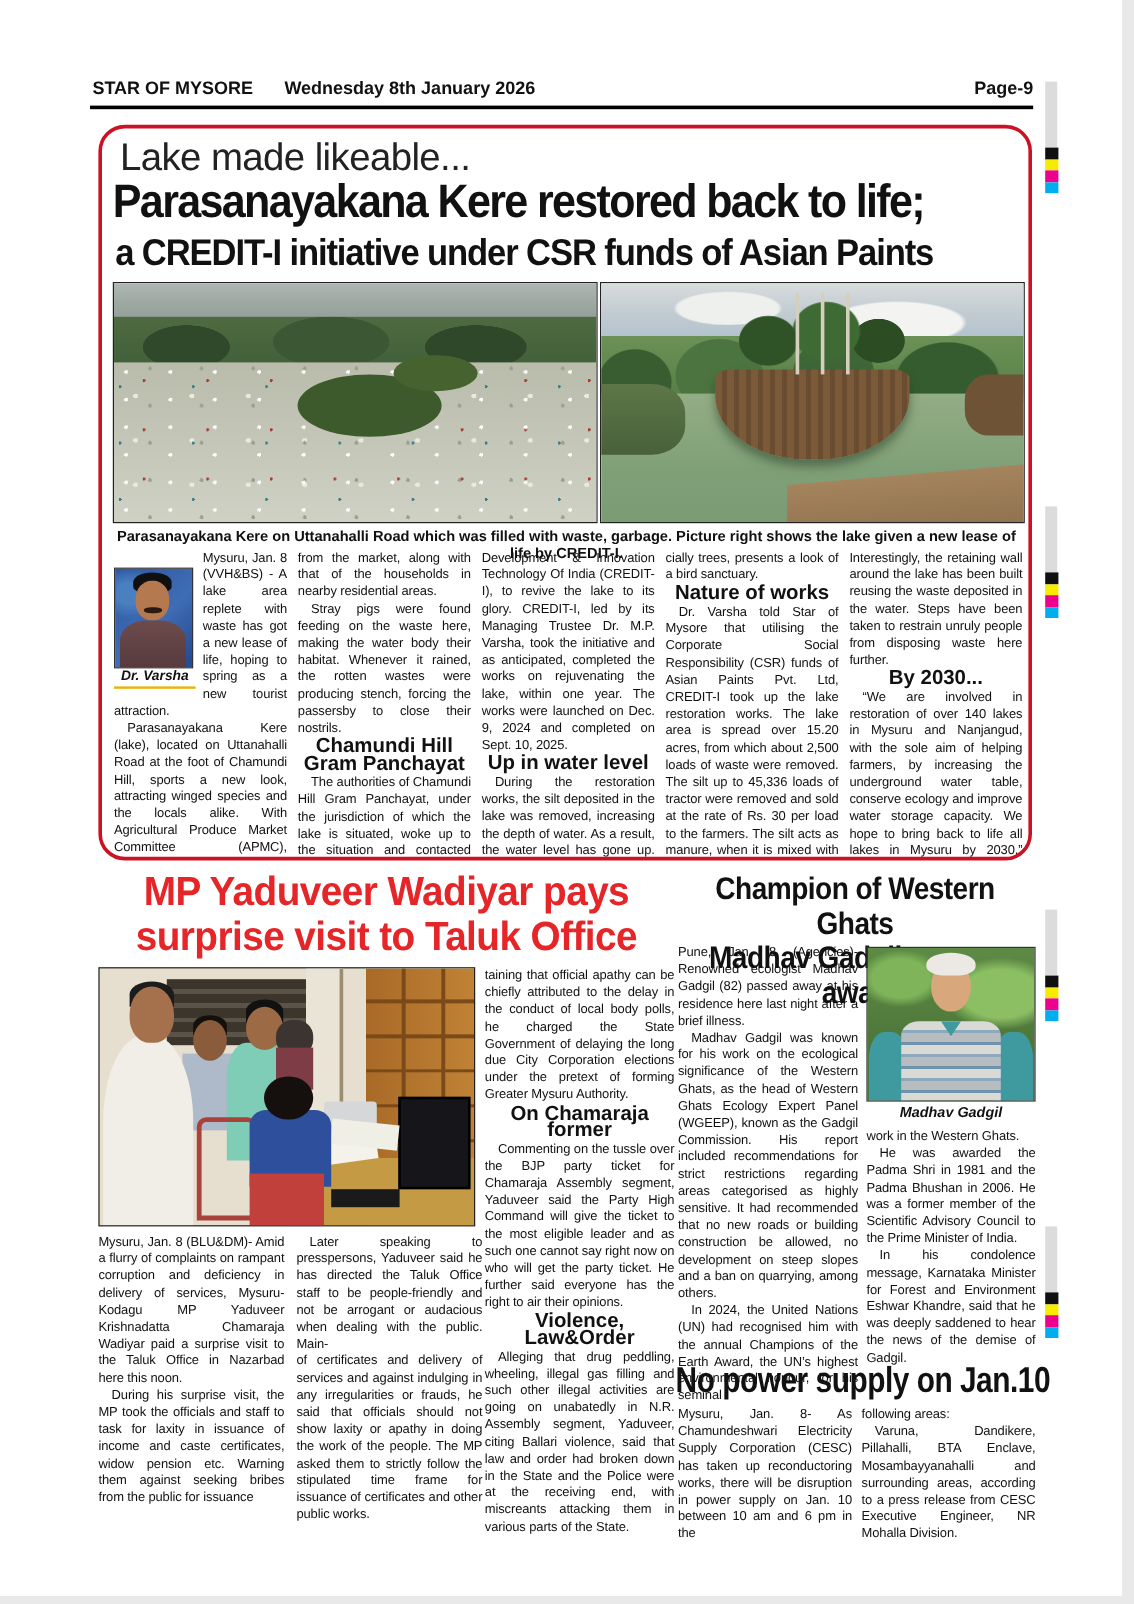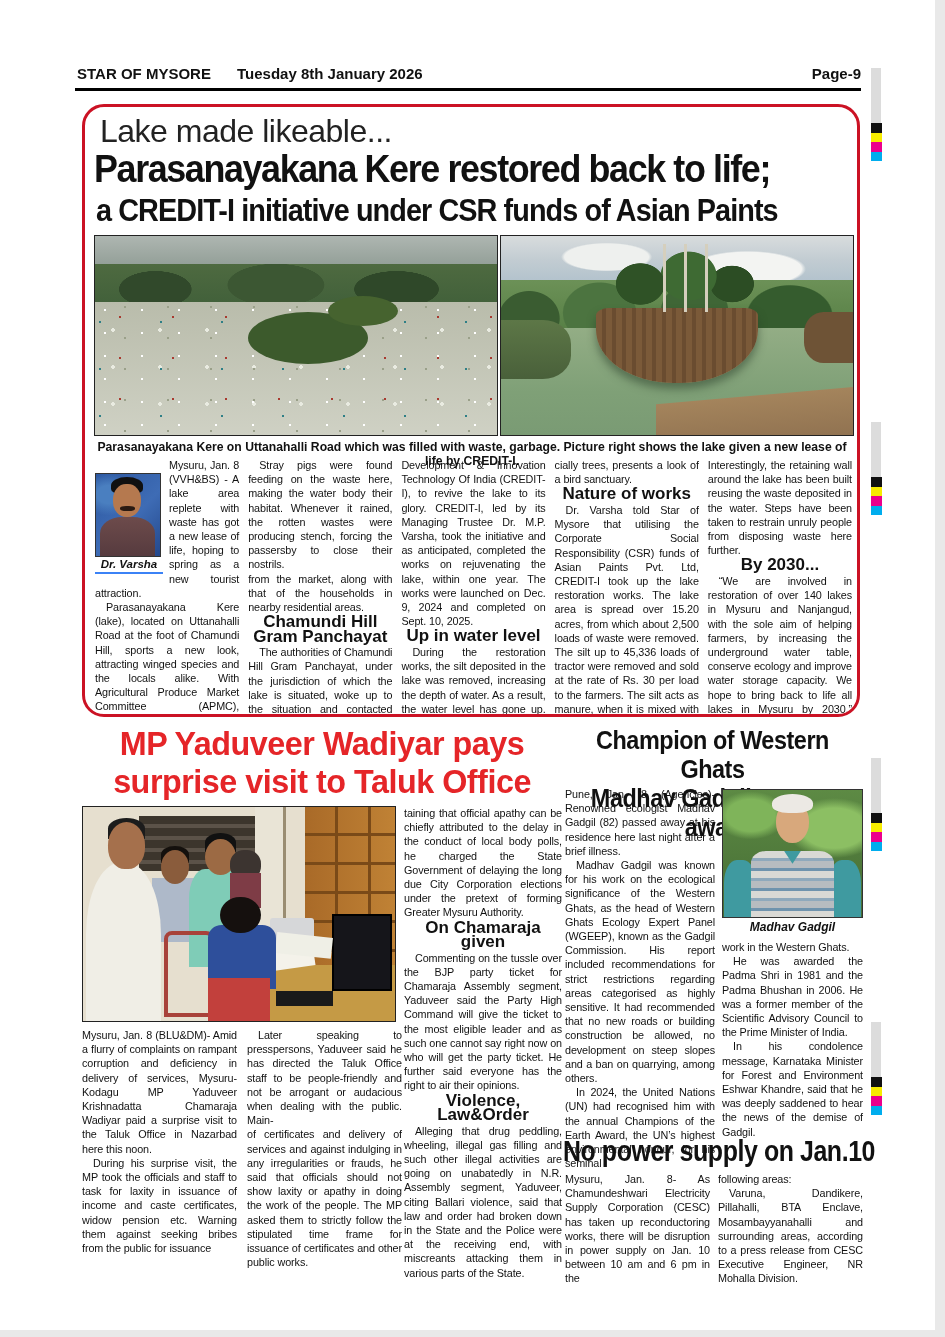--- a/index.html
+++ b/index.html
@@ -88,21 +88,21 @@
   .varsha{float:left;width:68px;margin:15px 6px 2px 0;}
   .vphoto{position:relative;width:66px;height:84px;border:1.5px solid #333;box-sizing:border-box;overflow:hidden;
      background:radial-gradient(40px 30px at 20% 25%,#4a7fc0 30%,transparent 70%),
                 linear-gradient(135deg,#2c57a0,#3e6cb5 55%,#24488c);}
   .vphoto>div{position:absolute;}
   .vhair{left:24%;top:4%;width:50%;height:20%;background:#101010;border-radius:50% 50% 30% 30%;}
   .vface{left:27%;top:12%;width:44%;height:40%;background:#b5794f;border-radius:46%;}
   .vmust{left:37%;top:39%;width:24%;height:6%;background:#2a1a12;border-radius:40%;}
   .vbody{left:6%;top:52%;width:86%;height:50%;background:linear-gradient(180deg,#6d4b4b,#553a3e);border-radius:40% 40% 0 0;}
   .vcap{font-style:italic;font-weight:bold;font-size:11.5px;text-align:center;
-        border-bottom:2px solid #3b82f6;padding:1px 0 2px;}
+        border-bottom:2px solid #eab308;padding:1px 0 2px;}
 
   
   .mphead{position:absolute;left:82px;top:724px;width:480px;text-align:center;color:#e52528;
           font-weight:bold;font-size:34px;line-height:38px;letter-spacing:-0.5px;transform:scaleX(.95);transform-origin:50% 0;}
   .mpphoto{left:82px;top:806px;width:314px;height:216px;background:#e6dfcf;}
   .mpphoto>div{position:absolute;}
   .shelves{left:18%;top:4%;width:37%;height:26%;background:repeating-linear-gradient(180deg,#3c352c 0 8px,#5b5248 8px 12px);}
   .mwindow{right:0;top:0;width:29%;height:100%;background:
      repeating-linear-gradient(180deg,transparent 0 26px,#7a4a18 26px 29px),
      repeating-linear-gradient(90deg,transparent 0 30px,#7a4a18 30px 33px),
@@ -159,21 +159,21 @@
   .pwrcols{position:absolute;left:565px;top:1172px;width:298px;display:flex;gap:8px;}
   .pwrcols .col{flex:1;min-width:0;}
 </style>
 </head>
 <body>
 
 <div class="sheet">
 
   <div class="hdr">
     <span class="paper">STAR OF MYSORE</span>
-    <span class="date">Tuesday 8th January 2026</span>
+    <span class="date">Wednesday 8th January 2026</span>
     <span class="pageno">Page-9</span>
   </div>
 
   <div class="cbar" style="top:68px">
     <div class="g"></div>
     <div class="sq k"></div>
     <div class="sq y"></div>
     <div class="sq m"></div>
     <div class="sq c"></div>
   </div>
@@ -238,22 +238,22 @@
             <div class="vbody"></div>
           </div>
           <div class="vcap">Dr. Varsha</div>
         </div>
         <div>
             <p class="para ni">Mysuru, Jan. 8 (VVH&amp;BS) - A lake area replete with waste has got a new lease of life, hoping to spring as a new tourist attraction.</p>
             <p class="para">Parasanayakana Kere (lake), located on Uttanahalli Road at the foot of Chamundi Hill, sports a new look, attracting winged species and the locals alike. With Agricultural Produce Market Committee (APMC), Bandipalya nearby, the water body had almost covered with waste generated</p>
           </div>
       </div>
       <div class="col">
+          <p class="para ni">from the market, along with that of the households in nearby residential areas.</p>
           <p class="para">Stray pigs were found feeding on the waste here, making the water body their habitat. Whenever it rained, the rotten wastes were producing stench, forcing the passersby to close their nostrils.</p>
-          <p class="para ni">from the market, along with that of the households in nearby residential areas.</p>
           <div class="subhead">Chamundi Hill Gram Panchayat</div>
           <p class="para">The authorities of Chamundi Hill Gram Panchayat, under the jurisdiction of which the lake is situated, woke up to the situation and contacted Centre For Rural Education</p>
         </div>
       <div class="col">
           <p class="para ni">Development &amp; Innovation Technology Of India (CREDIT-I), to revive the lake to its glory. CREDIT-I, led by its Managing Trustee Dr. M.P. Varsha, took the initiative and as anticipated, completed the works on rejuvenating the lake, within one year. The works were launched on Dec. 9, 2024 and completed on Sept. 10, 2025.</p>
           <div class="subhead">Up in water level</div>
           <p class="para">During the restoration works, the silt deposited in the lake was removed, increasing the depth of water. As a result, the water level has gone up. The vegetation around, espe-</p>
         </div>
       <div class="col">
           <p class="para ni">cially trees, presents a look of a bird sanctuary.</p>
@@ -305,21 +305,21 @@
         <p class="para ni">Mysuru, Jan. 8 (BLU&amp;DM)- Amid a flurry of complaints on rampant corruption and deficiency in delivery of services, Mysuru-Kodagu MP Yaduveer Krishnadatta Chamaraja Wadiyar paid a surprise visit to the Taluk Office in Nazarbad here this noon.</p>
         <p class="para">During his surprise visit, the MP took the officials and staff to task for laxity in issuance of income and caste certificates, widow pension etc. Warning them against seeking bribes from the public  for issuance</p>
       </div>
     <div class="col">
         <p class="para">Later speaking to presspersons, Yaduveer said he has directed the Taluk Office staff to be people-friendly and not be arrogant or audacious when dealing with the public. Main-</p>
         <p class="para ni">of certificates and delivery of services and against indulging in any irregularities or frauds, he said that officials should not show laxity or apathy in doing the work of the people. The MP asked them to strictly follow the stipulated time frame for issuance of certificates and other public works.</p>
       </div>
   </div>
   <div class="mpcol3">
       <p class="para ni">taining that official apathy can be chiefly attributed to the delay in the conduct of local body polls, he charged the State Government of delaying the long due City Corporation elections under the pretext of forming Greater Mysuru Authority.</p>
-      <div class="subhead">On Chamaraja given</div>
+      <div class="subhead">On Chamaraja former</div>
       <p class="para">Commenting on the tussle over the BJP party ticket for Chamaraja Assembly segment, Yaduveer said the Party High Command will give the ticket to the most eligible leader and as such one cannot say right now on who will get the party ticket. He further said everyone has the right to air their opinions.</p>
       <div class="subhead">Violence, Law&amp;Order</div>
       <p class="para">Alleging that drug peddling, wheeling, illegal gas filling and such other illegal activities are  going on unabatedly in N.R. Assembly segment, Yaduveer, citing Ballari violence, said that law and order had broken down in the State and the Police were at the receiving end, with miscreants attacking them in various parts of the State.</p>
     </div>
 
   <div class="ghead">
     <div>Champion of Western Ghats</div>
     <div>Madhav Gadgil passes away</div>
   </div>
 

